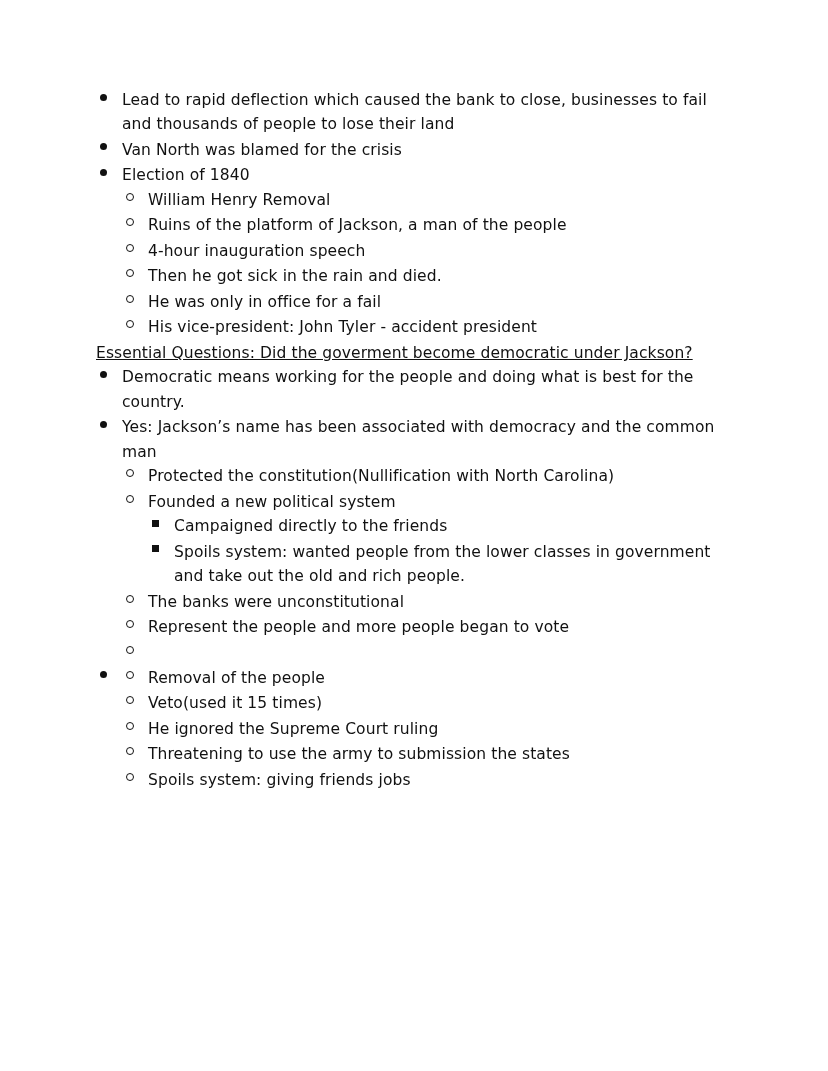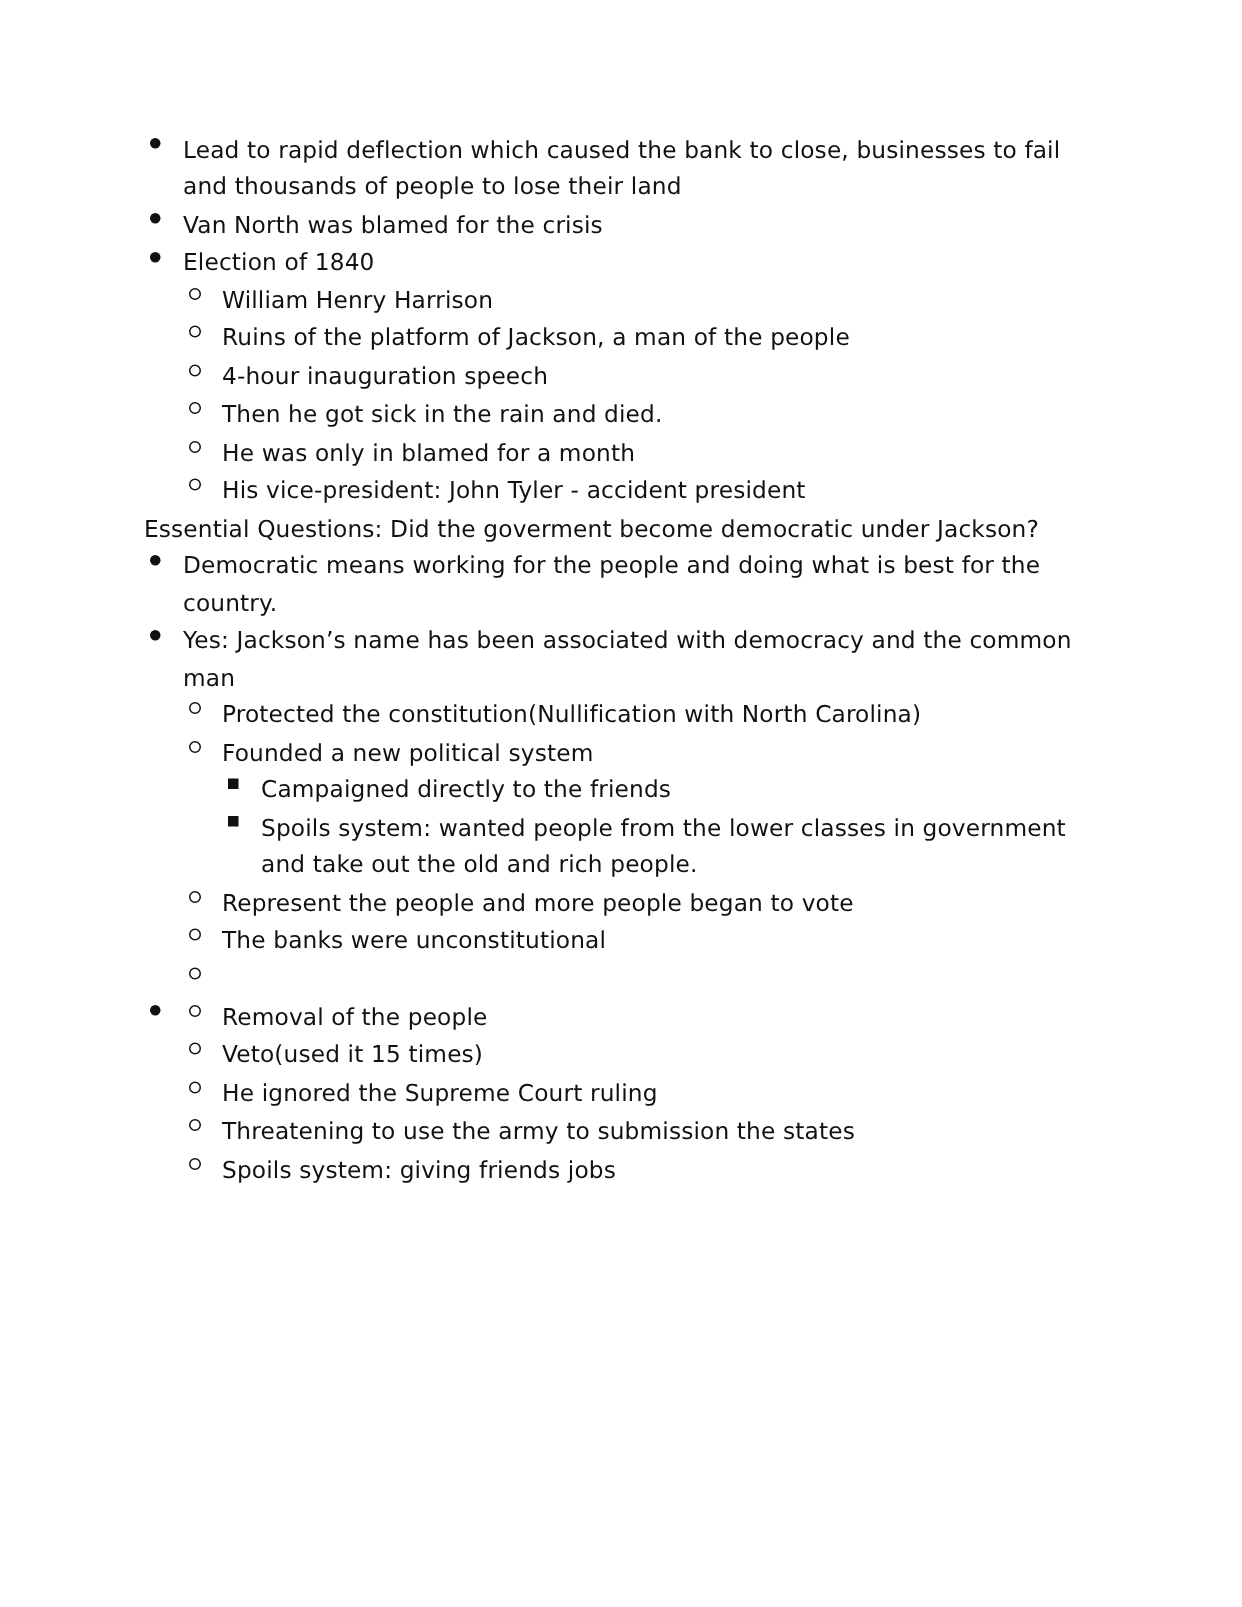--- a/index.html
+++ b/index.html
@@ -86,20 +86,21 @@
   .level-2 { margin-left: 50px; }
   .level-3 { margin-left: 28px; }
 
   .para {
     margin: 0;
     padding: 0;
   }
   .empty-item { min-height: 24px; }
   .section-heading {
     margin-top: 0;
+    text-decoration: underline;
   }
 </style>
 </head>
 <body>
 
 <div class="page">
   <div class="doc">
 
     <ul class="lvl level-1">
       <li class="item">
@@ -109,37 +110,37 @@
       <li class="item">
         <span class="marker disc"></span>
         <span class="text">Van North was blamed for the crisis</span>
       </li>
       <li class="item">
         <span class="marker disc"></span>
         <span class="text">Election of 1840</span>
         <ul class="lvl level-2">
           <li class="item">
             <span class="marker circle"></span>
-            <span class="text">William Henry Harrison</span>
+            <span class="text">William Henry Removal</span>
           </li>
           <li class="item">
             <span class="marker circle"></span>
             <span class="text">Ruins of the platform of Jackson, a man of the people</span>
           </li>
           <li class="item">
             <span class="marker circle"></span>
             <span class="text">4-hour inauguration speech</span>
           </li>
           <li class="item">
             <span class="marker circle"></span>
             <span class="text">Then he got sick in the rain and died.</span>
           </li>
           <li class="item">
             <span class="marker circle"></span>
-            <span class="text">He was only in blamed for a month</span>
+            <span class="text">He was only in office for a fail</span>
           </li>
           <li class="item">
             <span class="marker circle"></span>
             <span class="text">His vice-president: John Tyler - accident president</span>
           </li>
         </ul>
       </li>
     </ul>
 
     <p class="para section-heading">Essential Questions: Did the goverment become democratic under Jackson?</p>
@@ -166,25 +167,25 @@
                 <span class="text">Campaigned directly to the friends</span>
               </li>
               <li class="item">
                 <span class="marker square"></span>
                 <span class="text">Spoils system: wanted people from the lower classes in government and take out the old and rich people.</span>
               </li>
             </ul>
           </li>
           <li class="item">
             <span class="marker circle"></span>
+            <span class="text">The banks were unconstitutional</span>
+          </li>
+          <li class="item">
+            <span class="marker circle"></span>
             <span class="text">Represent the people and more people began to vote</span>
-          </li>
-          <li class="item">
-            <span class="marker circle"></span>
-            <span class="text">The banks were unconstitutional</span>
           </li>
           <li class="item empty-item">
             <span class="marker circle"></span>
             <span class="text"></span>
           </li>
         </ul>
       </li>
       <li class="item">
         <span class="marker disc"></span>
         <ul class="lvl level-2">

